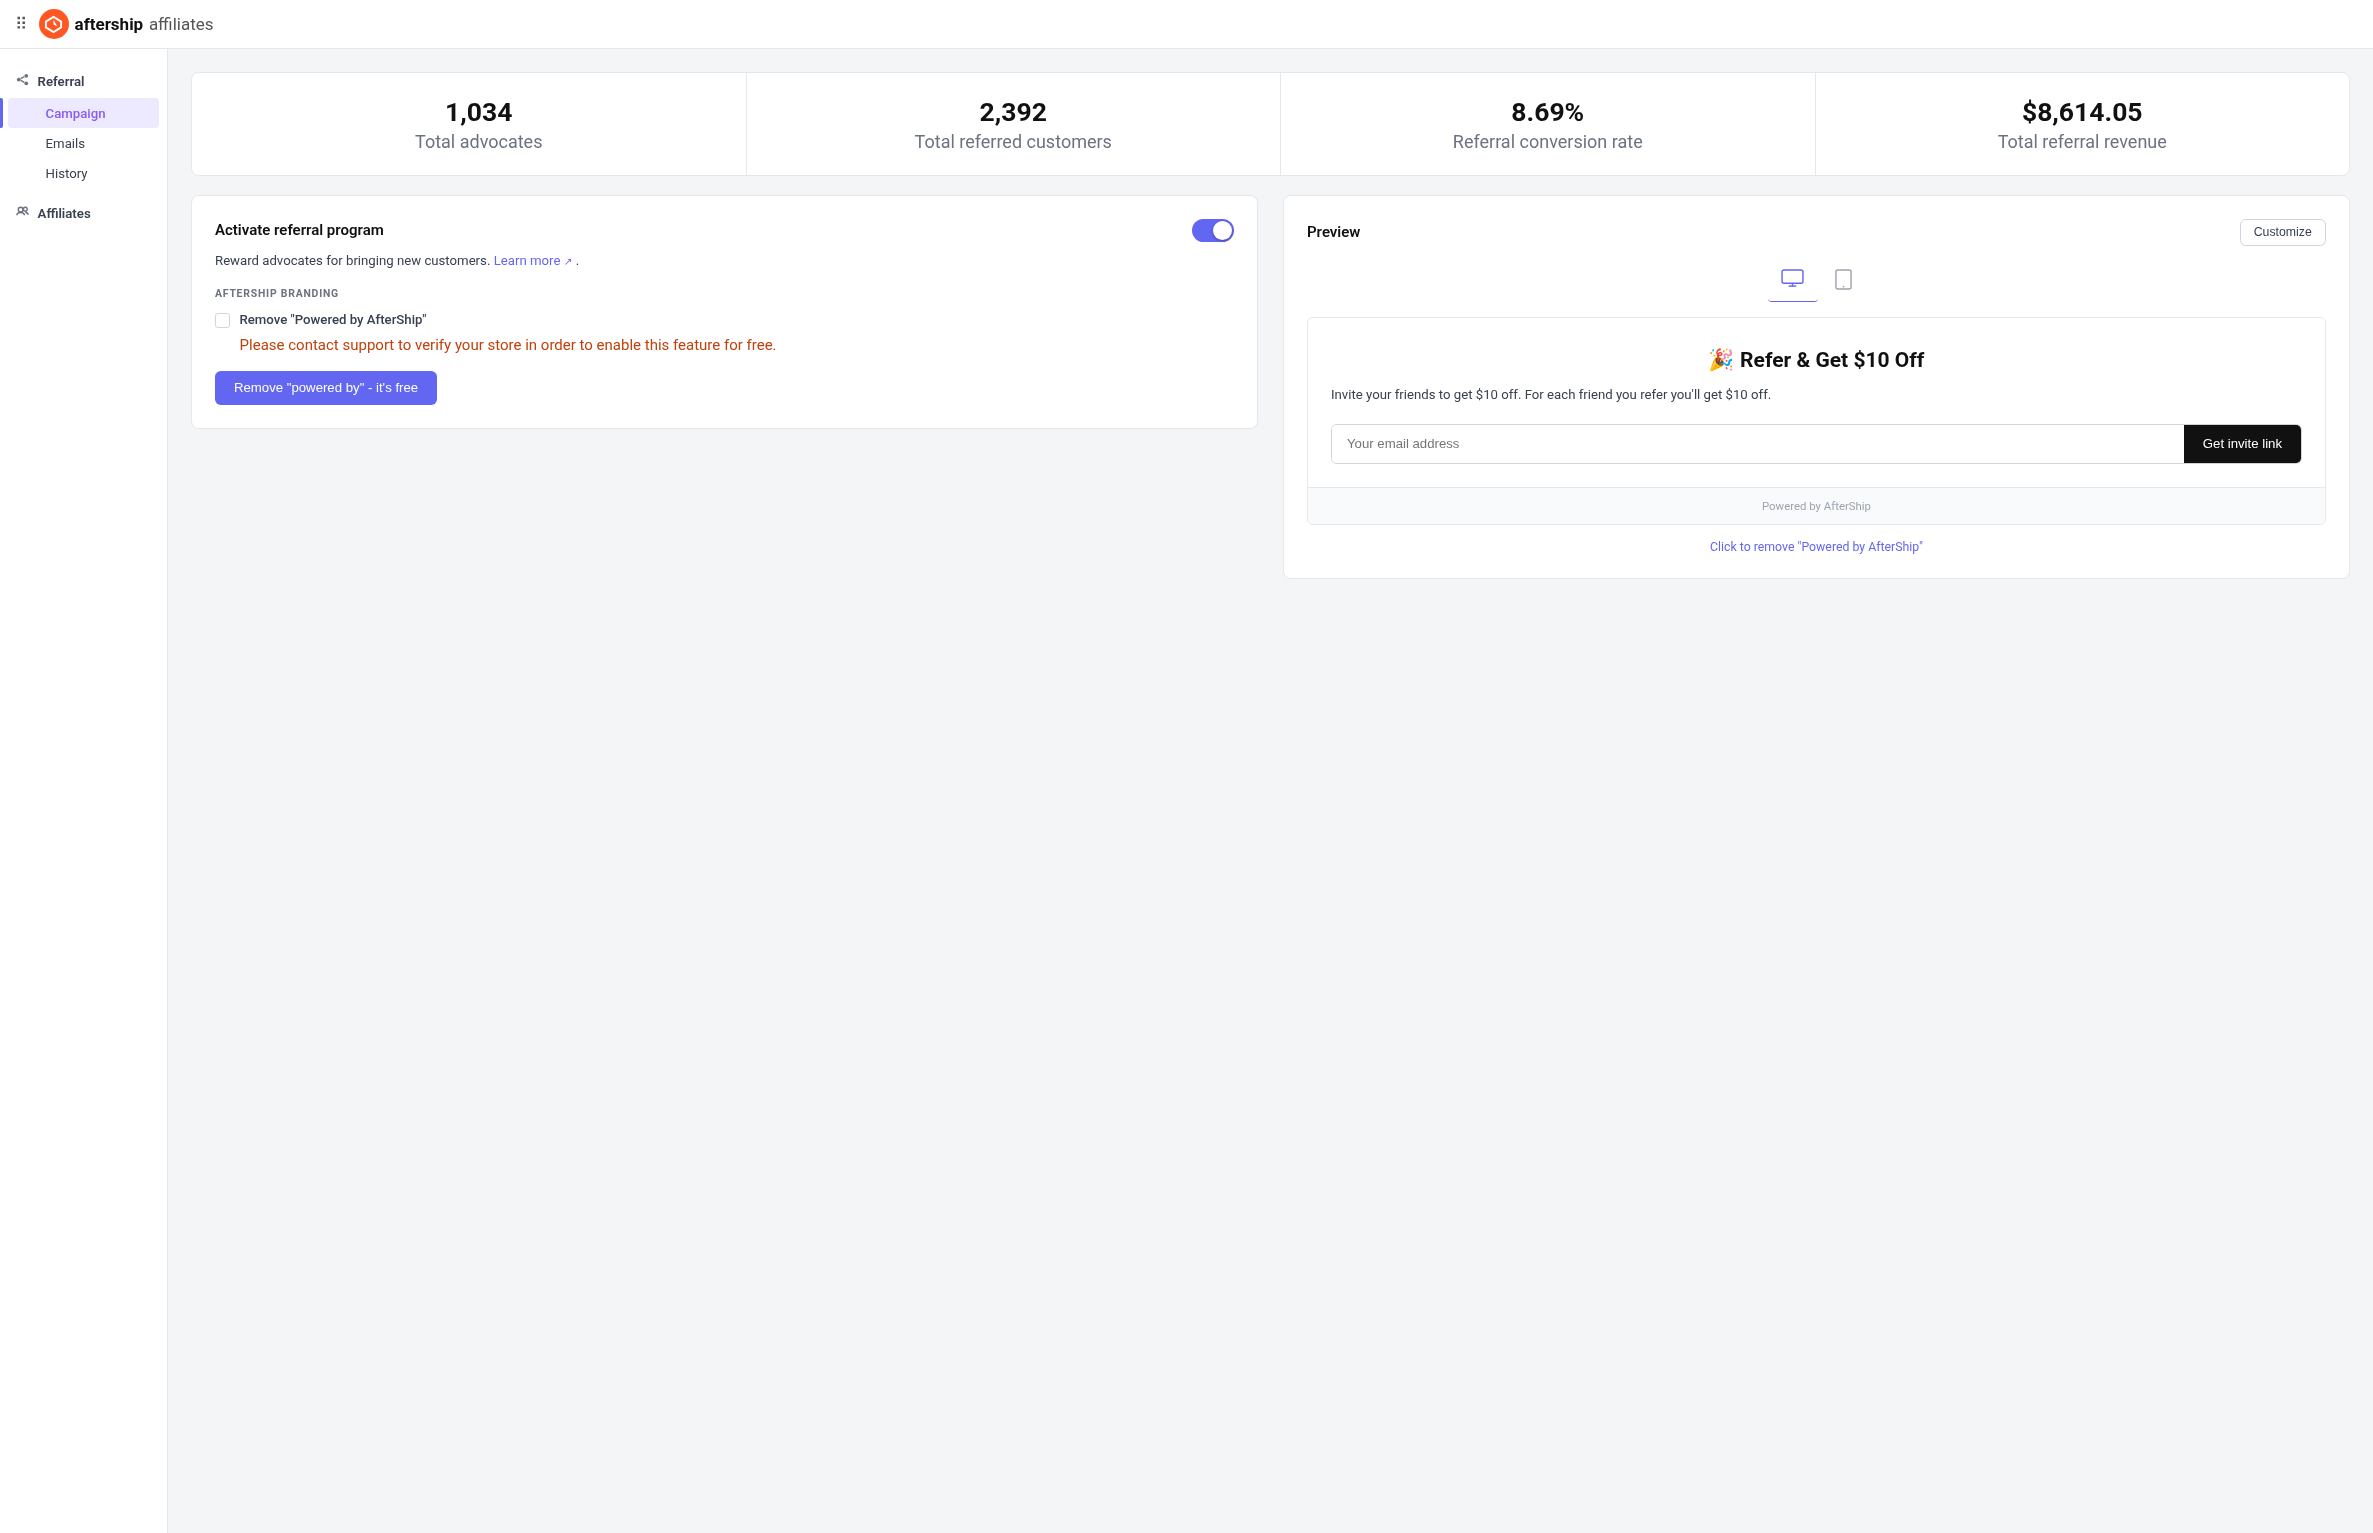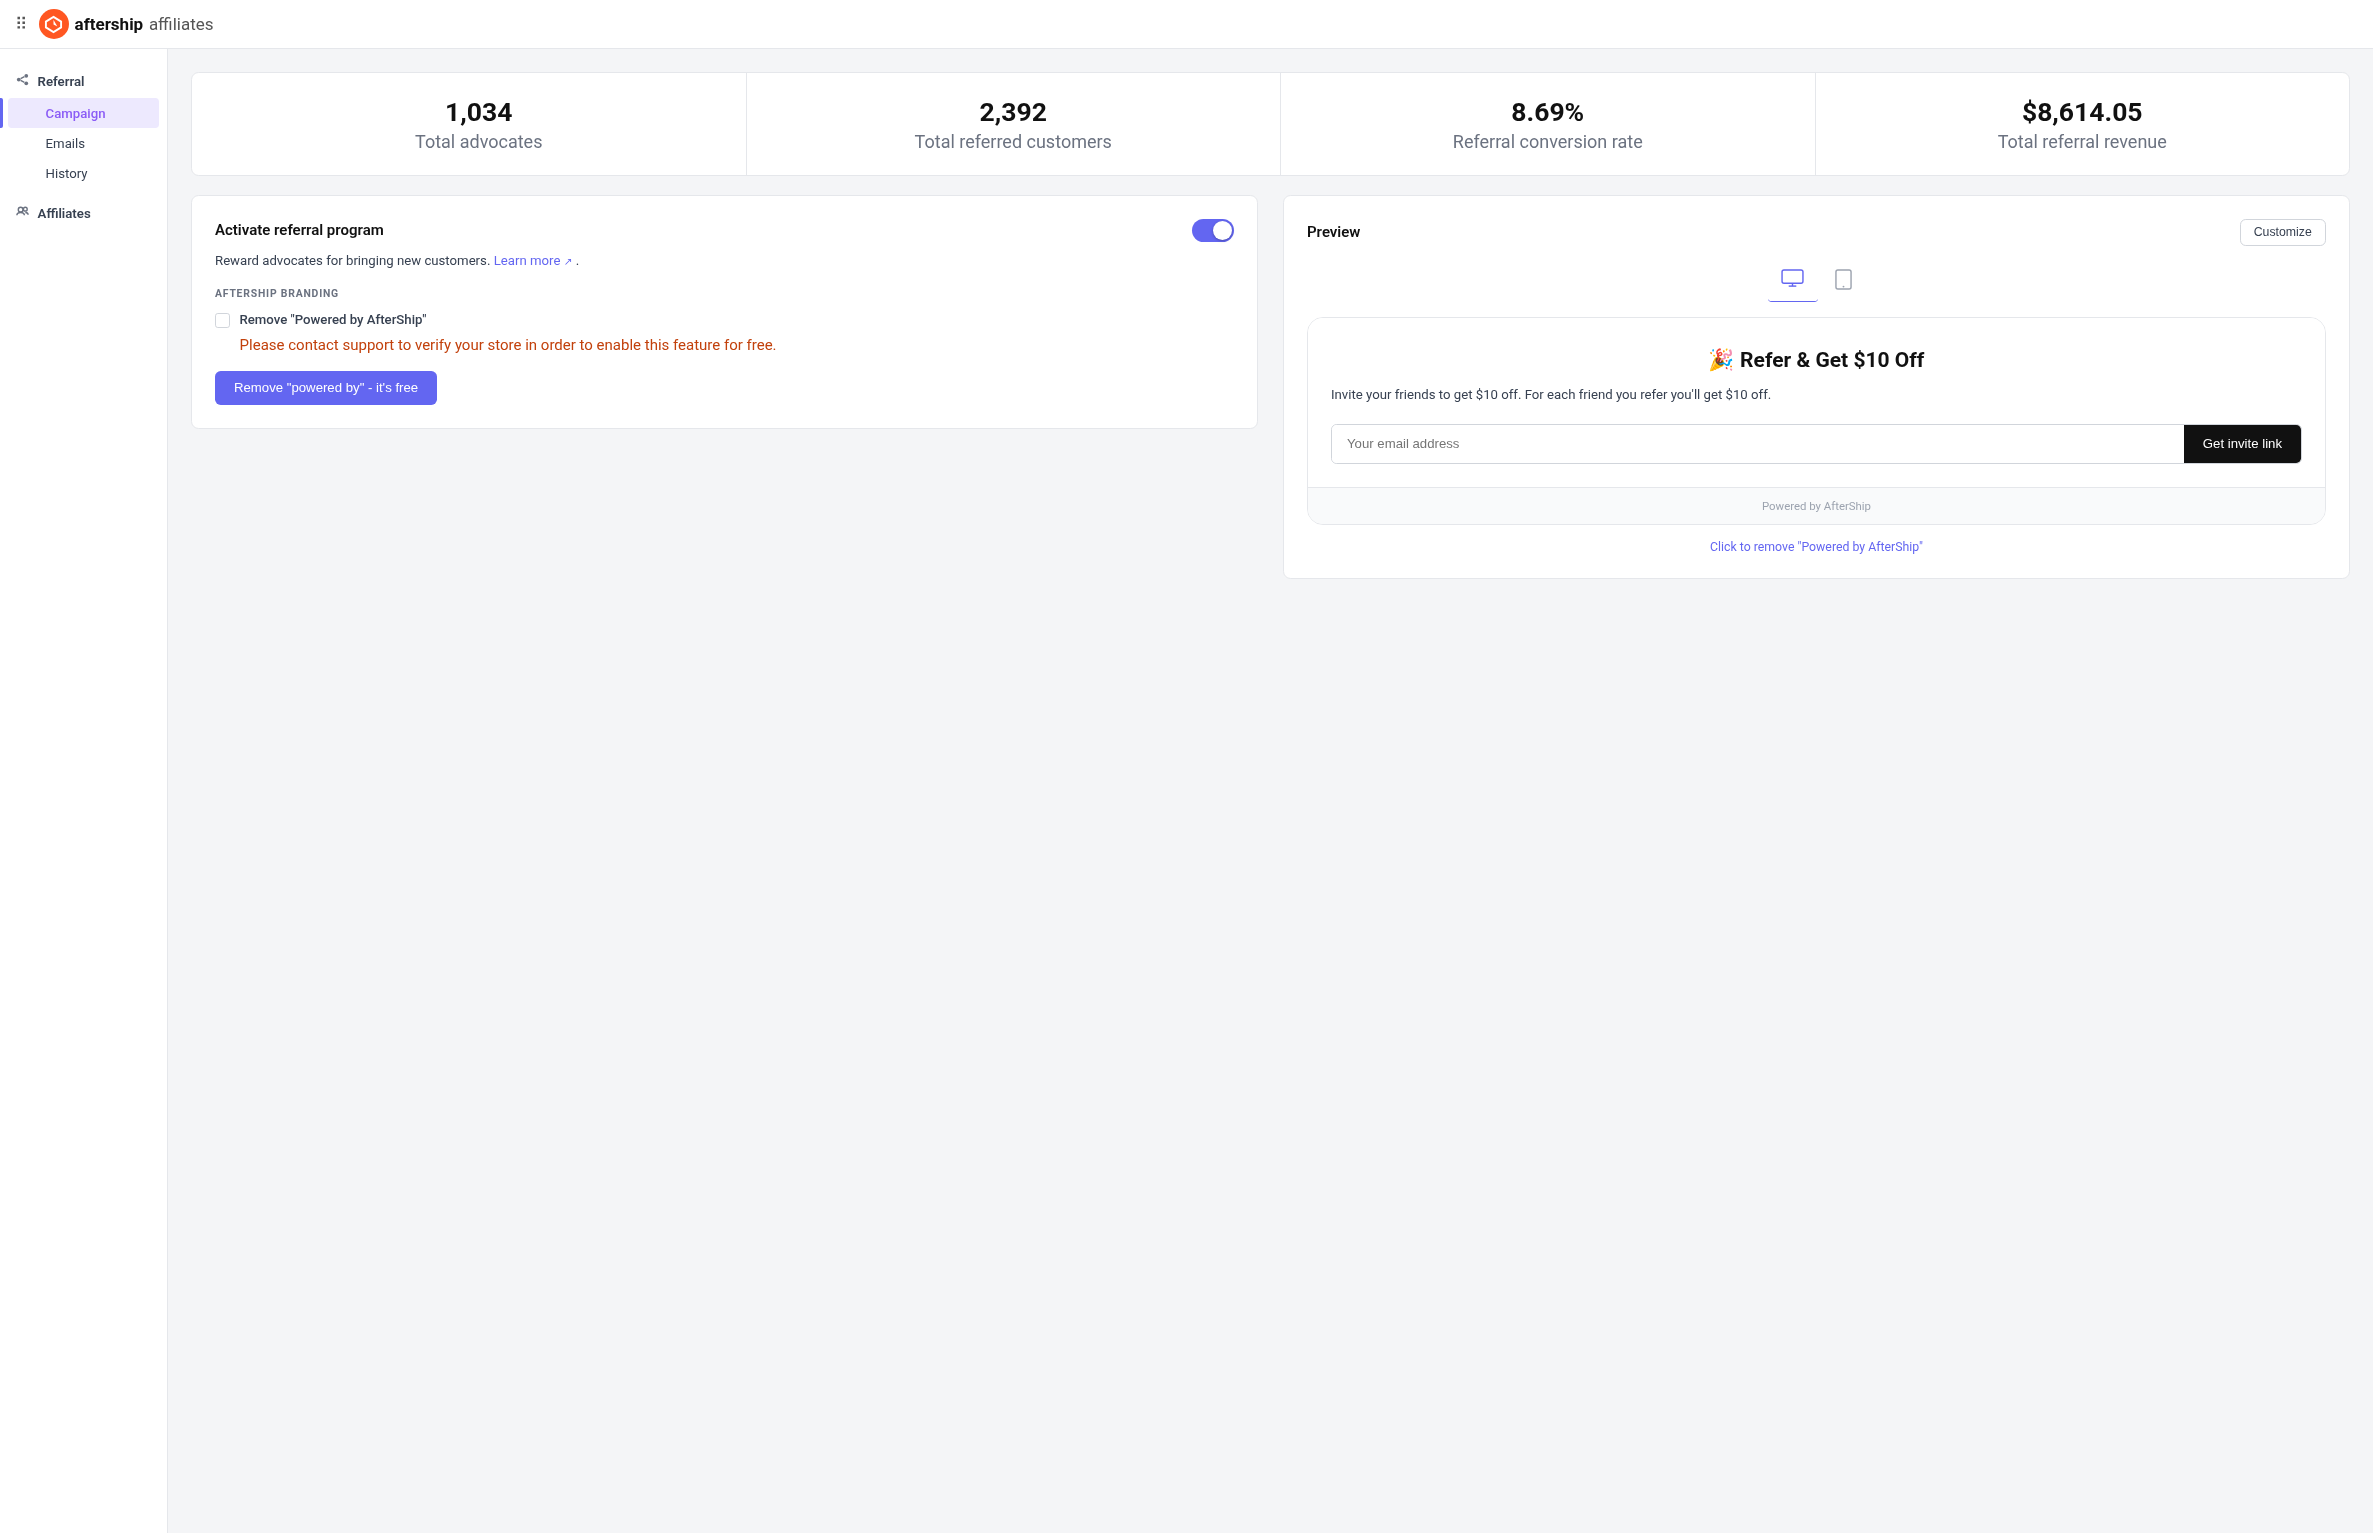--- a/index.html
+++ b/index.html
@@ -192,21 +192,21 @@
       border-bottom: 1.9px solid transparent;
     }
     .device-tab.active {
       color: #6366f1;
       border-bottom: 1.9px solid #6366f1;
     }
 
     
     .preview-widget {
       border: 0.9px solid #e5e7eb;
-      border-radius: 16px;
+      border-radius: 6px;
       overflow: hidden;
       margin-bottom: 11.4px;
     }
     .widget-body {
       background: white;
       padding: 30px 23px 23px;
       text-align: center;
     }
     .widget-title {
       font-size: 21px; font-weight: 700; color: #111;

